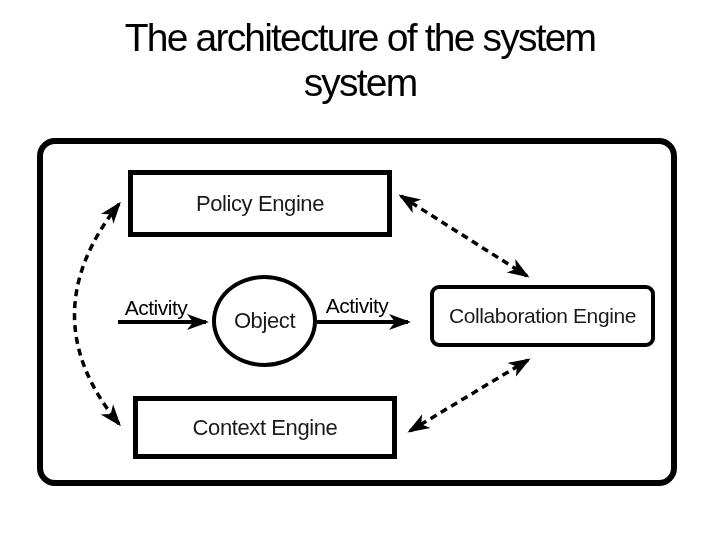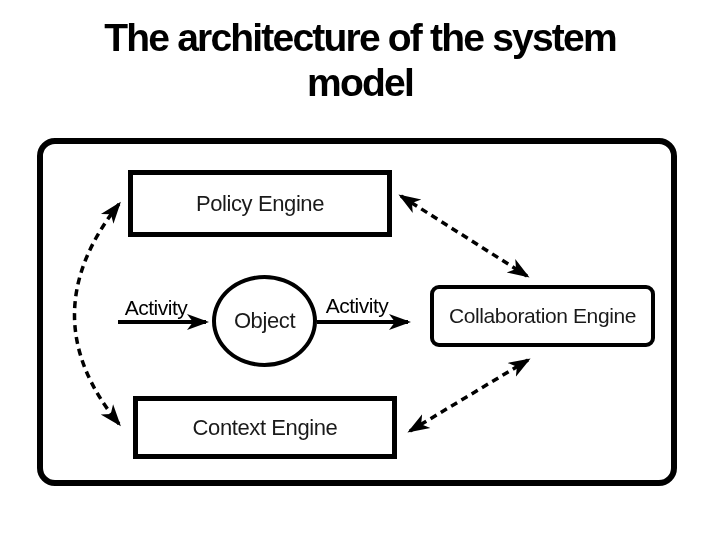--- a/index.html
+++ b/index.html
@@ -12,21 +12,21 @@
     overflow: hidden;
   }
   .title {
     position: absolute;
     top: 16px;
     left: 0;
     width: 720px;
     margin: 0;
     text-align: center;
     font-size: 39px;
-    font-weight: bold;
+    font-weight: normal;
     letter-spacing: -1.8px;
     line-height: 1.15;
     color: #000000;
   }
   .frame {
     position: absolute;
     left: 37px;
     top: 138px;
     width: 640px;
     height: 348px;
@@ -72,21 +72,21 @@
     white-space: nowrap;
   }
   .edge-label.left  { left: 108px; top: 296px; }
   .edge-label.right { left: 309px; top: 294px; }
 </style>
 </head>
 <body>
 
 <div class="slide">
 
-  <h1 class="title"><span>The architecture of the system</span><br><span>model</span></h1>
+  <h1 class="title"><span>The architecture of the system</span><br><span>system</span></h1>
 
   <div class="frame"></div>
 
   <svg class="arrows" viewBox="0 0 720 540" xmlns="http://www.w3.org/2000/svg">
     <defs>
       <marker id="headEnd" markerUnits="userSpaceOnUse" markerWidth="22" markerHeight="18" viewBox="0 0 22 18" refX="19" refY="9" orient="auto">
         <path d="M0,1 L22,9 L0,17 L6,9 Z"></path>
       </marker>
       <marker id="headStart" markerUnits="userSpaceOnUse" markerWidth="22" markerHeight="18" viewBox="0 0 22 18" refX="19" refY="9" orient="auto-start-reverse">
         <path d="M0,1 L22,9 L0,17 L6,9 Z"></path>

